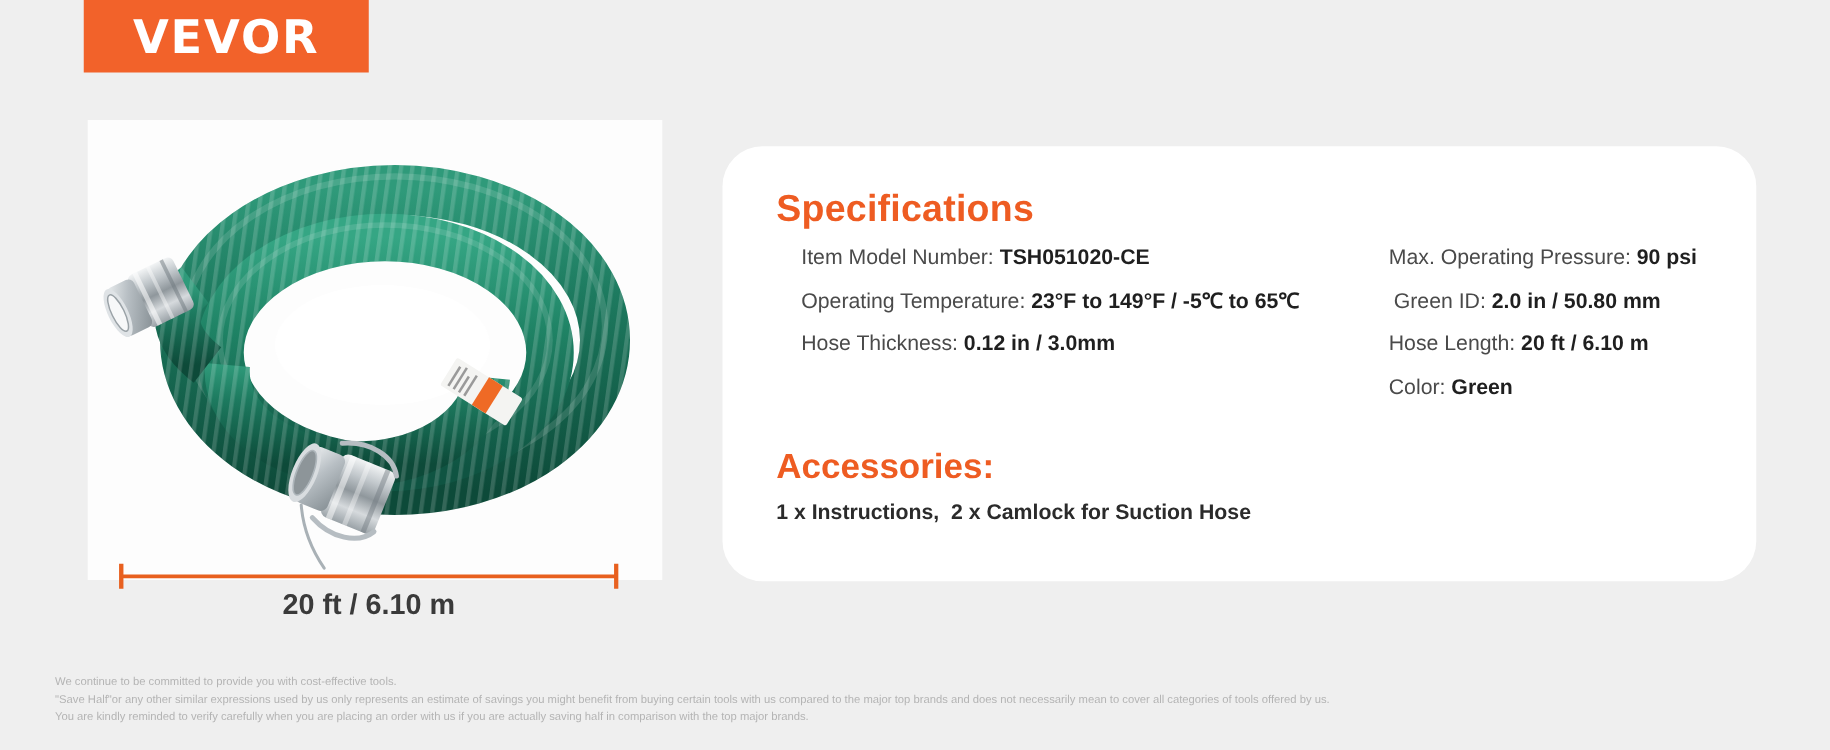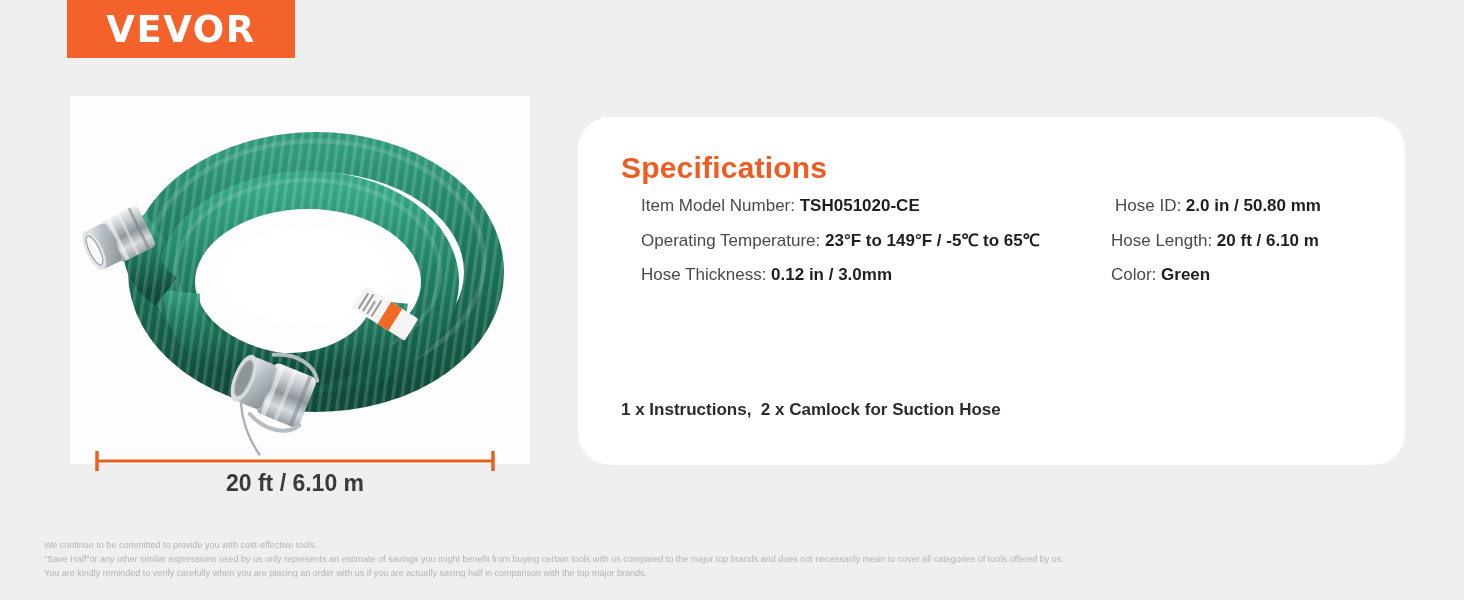--- a/index.html
+++ b/index.html
@@ -272,33 +272,37 @@
       </div>
       <div class="spec-row">
         <span>Operating Temperature: </span><span class="val">23°F to 149°F / -5℃ to 65℃</span>
       </div>
       <div class="spec-row">
         <span>Hose Thickness: </span><span class="val">0.12 in / 3.0mm</span>
       </div>
     </div>
 
     <div class="spec-col right">
+      <div class="spec-row">
+        <span>Max. Operating Pressure: </span><span class="val">90 psi</span>
+      </div>
       <div class="spec-row indent">
-        <span>Hose ID: </span><span class="val">2.0 in / 50.80 mm</span>
+        <span>Green ID: </span><span class="val">2.0 in / 50.80 mm</span>
       </div>
       <div class="spec-row">
         <span>Hose Length: </span><span class="val">20 ft / 6.10 m</span>
       </div>
       <div class="spec-row">
         <span>Color: </span><span class="val">Green</span>
       </div>
     </div>
 
   </div>
 
+  <div class="accessories-heading">Accessories:</div>
   <div class="accessories-list">1 x Instructions,  2 x Camlock for Suction Hose</div>
 </div>
 
 <div class="footer-note">
   <div class="footer-line">We continue to be committed to provide you with cost-effective tools.</div>
   <div class="footer-line">"Save Half"or any other similar expressions used by us only represents an estimate of savings you might benefit from buying certain tools with us compared to the major top brands and does not necessarily mean to cover all categories of tools offered by us.</div>
   <div class="footer-line">You are kindly reminded to verify carefully when you are placing an order with us if you are actually saving half in comparison with the top major brands.</div>
 </div>
 
 </body></html>

